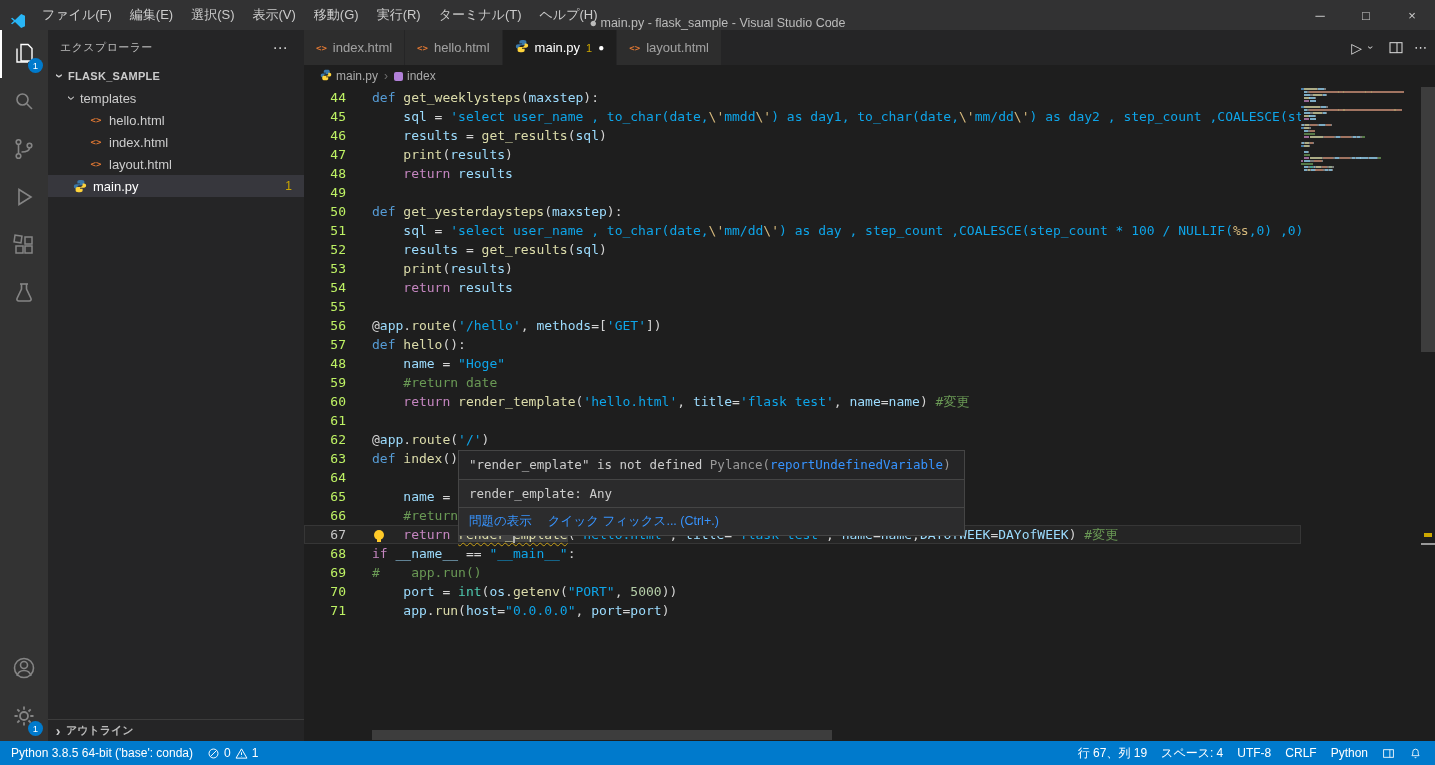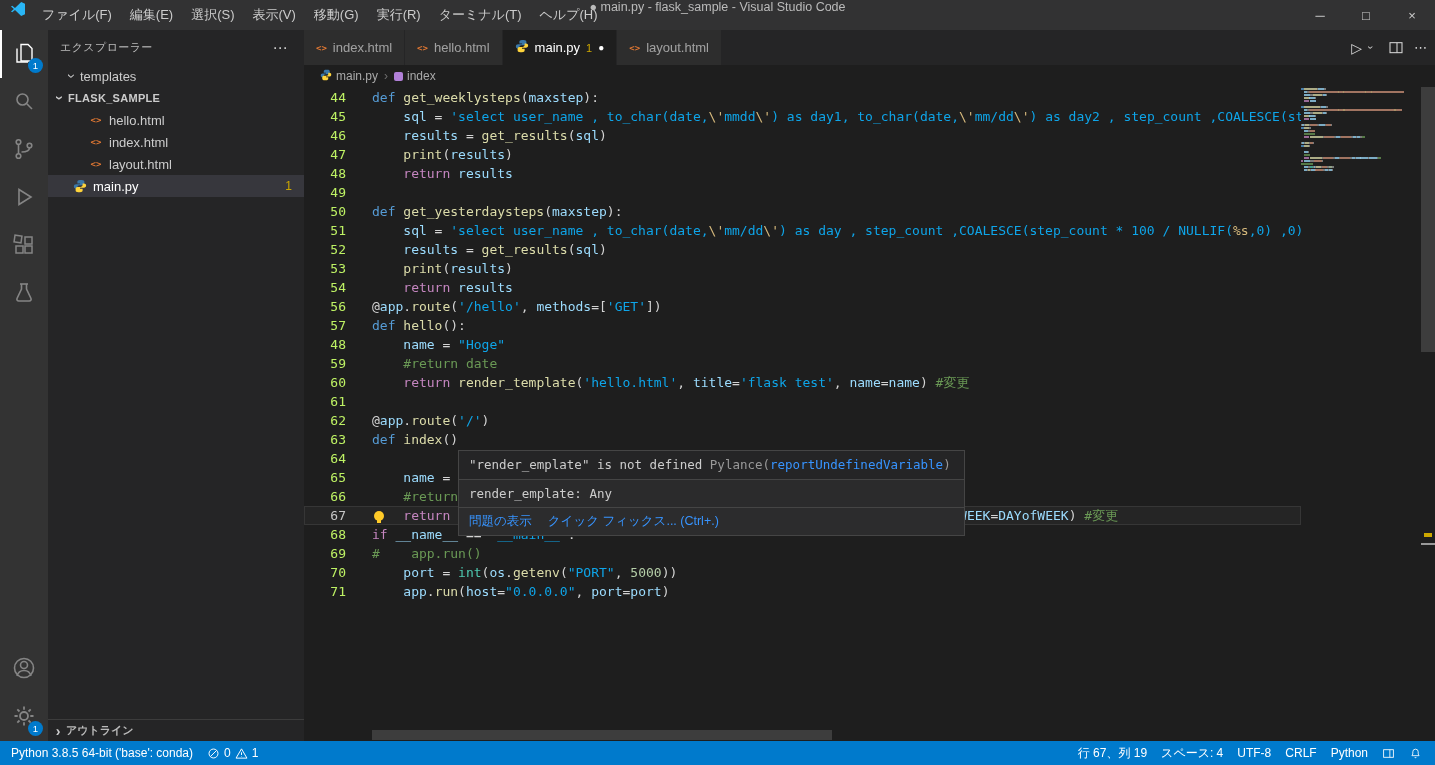--- a/index.html
+++ b/index.html
@@ -1,21 +1,21 @@
 <!DOCTYPE html>
 <html><head>
 <meta charset="utf-8">
 <style>
   *{margin:0;padding:0;box-sizing:border-box}
   html,body{background:#101010}
   .app{position:relative;width:1435px;height:765px;overflow:hidden;background:#1e1e1e;
        font-family:"Liberation Sans","DejaVu Sans",sans-serif;color:#cccccc;font-size:13px;
        -webkit-font-smoothing:antialiased;user-select:none}
   
-  .titlebar{position:absolute;left:0;top:0;right:0;height:30px;background:#323233;display:flex;align-items:flex-start}
+  .titlebar{position:absolute;left:0;top:0;right:0;height:30px;background:#323233;display:flex;align-items:flex-end}
   .vslogo{width:18px;height:18px;margin:0 6px 0 9px;display:flex;align-items:center;justify-content:center}
   .menubar{display:flex;height:30px;align-items:center}
   .menu-item{padding:0 9px;line-height:30px;font-size:13px;color:#cccccc;cursor:default}
   .window-title{position:absolute;left:0;right:0;text-align:center;font-size:12.5px;color:#bbbbbb;pointer-events:none}
   .window-controls{position:absolute;right:0;top:0;height:30px;display:flex}
   .wc{width:46px;height:30px;display:flex;align-items:center;justify-content:center;font-size:13px;color:#cccccc}
   
   .activitybar{position:absolute;left:0;top:30px;width:48px;bottom:24px;background:#333333;display:flex;flex-direction:column}
   .ab-item{position:relative;width:48px;height:48px;display:flex;align-items:center;justify-content:center;cursor:pointer}
   .ab-item svg{width:24px;height:24px}
@@ -200,27 +200,27 @@
       <span class="ab-badge">1</span>
     </div>
   </div>
 
   <div class="sidebar">
     <div class="sb-head">
       <span>エクスプローラー</span>
       <span class="grow"></span>
       <span class="sb-ellipsis">⋯</span>
     </div>
+    <div class="tree-row root" style="padding-left:4px">
+      <span class="chev down">›</span>
+      <span>FLASK_SAMPLE</span>
+    </div>
     <div class="tree-row" style="padding-left:16px">
       <span class="chev down">›</span>
       <span>templates</span>
-    </div>
-    <div class="tree-row root" style="padding-left:4px">
-      <span class="chev down">›</span>
-      <span>FLASK_SAMPLE</span>
     </div>
     <div class="tree-row" style="padding-left:40px">
       <span class="fi html-glyph">&lt;&gt;</span>
       <span>hello.html</span>
     </div>
     <div class="tree-row" style="padding-left:40px">
       <span class="fi html-glyph">&lt;&gt;</span>
       <span>index.html</span>
     </div>
     <div class="tree-row" style="padding-left:40px">
@@ -302,20 +302,21 @@
           <div class="code-line"><span class="ln">45</span><span class="lc"><span class="tk-p">    </span><span class="tk-v">sql</span><span class="tk-p"> = </span><span class="tk-s">'select user_name , to_char(date,</span><span class="tk-e">\'</span><span class="tk-s">mmdd</span><span class="tk-e">\'</span><span class="tk-s">) as day1, to_char(date,</span><span class="tk-e">\'</span><span class="tk-s">mm/dd</span><span class="tk-e">\'</span><span class="tk-s">) as day2 , step_count ,COALESCE(step</span></span></div>
           <div class="code-line"><span class="ln">46</span><span class="lc"><span class="tk-p">    </span><span class="tk-v">results</span><span class="tk-p"> = </span><span class="tk-f">get_results</span><span class="tk-p">(</span><span class="tk-v">sql</span><span class="tk-p">)</span></span></div>
           <div class="code-line"><span class="ln">47</span><span class="lc"><span class="tk-p">    </span><span class="tk-f">print</span><span class="tk-p">(</span><span class="tk-v">results</span><span class="tk-p">)</span></span></div>
           <div class="code-line"><span class="ln">48</span><span class="lc"><span class="tk-p">    </span><span class="tk-c">return</span><span class="tk-p"> </span><span class="tk-v">results</span></span></div>
           <div class="code-line"><span class="ln">49</span><span class="lc"></span></div>
           <div class="code-line"><span class="ln">50</span><span class="lc"><span class="tk-k">def</span><span class="tk-p"> </span><span class="tk-f">get_yesterdaysteps</span><span class="tk-p">(</span><span class="tk-v">maxstep</span><span class="tk-p">):</span></span></div>
           <div class="code-line"><span class="ln">51</span><span class="lc"><span class="tk-p">    </span><span class="tk-v">sql</span><span class="tk-p"> = </span><span class="tk-s">'select user_name , to_char(date,</span><span class="tk-e">\'</span><span class="tk-s">mm/dd</span><span class="tk-e">\'</span><span class="tk-s">) as day , step_count ,COALESCE(step_count * 100 / NULLIF(</span><span class="tk-e">%s</span><span class="tk-s">,0) ,0)</span></span></div>
           <div class="code-line"><span class="ln">52</span><span class="lc"><span class="tk-p">    </span><span class="tk-v">results</span><span class="tk-p"> = </span><span class="tk-f">get_results</span><span class="tk-p">(</span><span class="tk-v">sql</span><span class="tk-p">)</span></span></div>
           <div class="code-line"><span class="ln">53</span><span class="lc"><span class="tk-p">    </span><span class="tk-f">print</span><span class="tk-p">(</span><span class="tk-v">results</span><span class="tk-p">)</span></span></div>
           <div class="code-line"><span class="ln">54</span><span class="lc"><span class="tk-p">    </span><span class="tk-c">return</span><span class="tk-p"> </span><span class="tk-v">results</span></span></div>
+          <div class="code-line"><span class="ln">55</span><span class="lc"></span></div>
           <div class="code-line"><span class="ln">56</span><span class="lc"><span class="tk-p">@</span><span class="tk-v">app</span><span class="tk-p">.</span><span class="tk-f">route</span><span class="tk-p">(</span><span class="tk-s">'/hello'</span><span class="tk-p">, </span><span class="tk-v">methods</span><span class="tk-p">=[</span><span class="tk-s">'GET'</span><span class="tk-p">])</span></span></div>
           <div class="code-line"><span class="ln">57</span><span class="lc"><span class="tk-k">def</span><span class="tk-p"> </span><span class="tk-f">hello</span><span class="tk-p">():</span></span></div>
           <div class="code-line"><span class="ln">48</span><span class="lc"><span class="tk-p">    </span><span class="tk-v">name</span><span class="tk-p"> = </span><span class="tk-s">"Hoge"</span></span></div>
           <div class="code-line"><span class="ln">59</span><span class="lc"><span class="tk-p">    </span><span class="tk-m">#return date</span></span></div>
           <div class="code-line"><span class="ln">60</span><span class="lc"><span class="tk-p">    </span><span class="tk-c">return</span><span class="tk-p"> </span><span class="tk-f">render_template</span><span class="tk-p">(</span><span class="tk-s">'hello.html'</span><span class="tk-p">, </span><span class="tk-v">title</span><span class="tk-p">=</span><span class="tk-s">'flask test'</span><span class="tk-p">, </span><span class="tk-v">name</span><span class="tk-p">=</span><span class="tk-v">name</span><span class="tk-p">) </span><span class="tk-m">#変更</span></span></div>
           <div class="code-line"><span class="ln">61</span><span class="lc"></span></div>
           <div class="code-line"><span class="ln">62</span><span class="lc"><span class="tk-p">@</span><span class="tk-v">app</span><span class="tk-p">.</span><span class="tk-f">route</span><span class="tk-p">(</span><span class="tk-s">'/'</span><span class="tk-p">)</span></span></div>
           <div class="code-line"><span class="ln">63</span><span class="lc"><span class="tk-k">def</span><span class="tk-p"> </span><span class="tk-f">index</span><span class="tk-p">()</span></span></div>
           <div class="code-line"><span class="ln">64</span><span class="lc"></span></div>
           <div class="code-line"><span class="ln">65</span><span class="lc"><span class="tk-p">    </span><span class="tk-v">name</span><span class="tk-p"> =</span></span></div>

